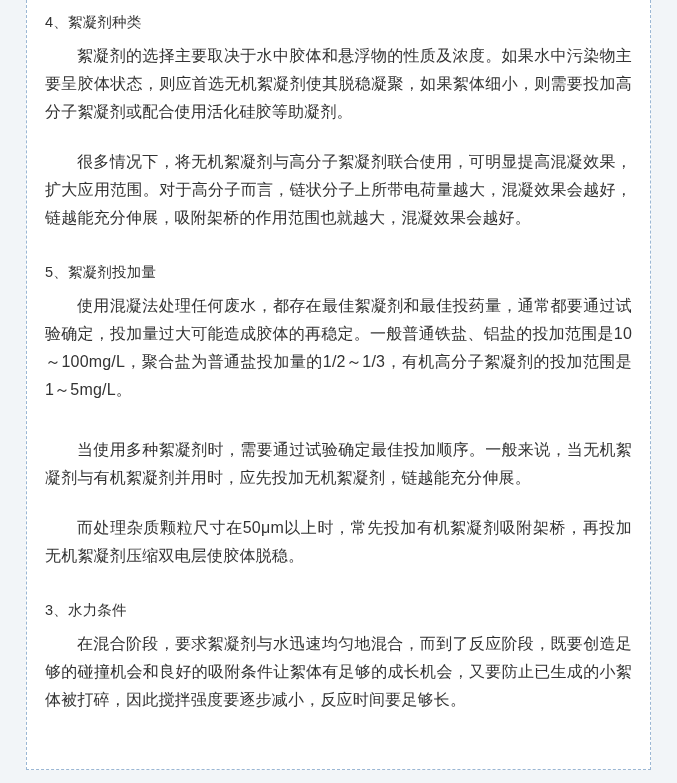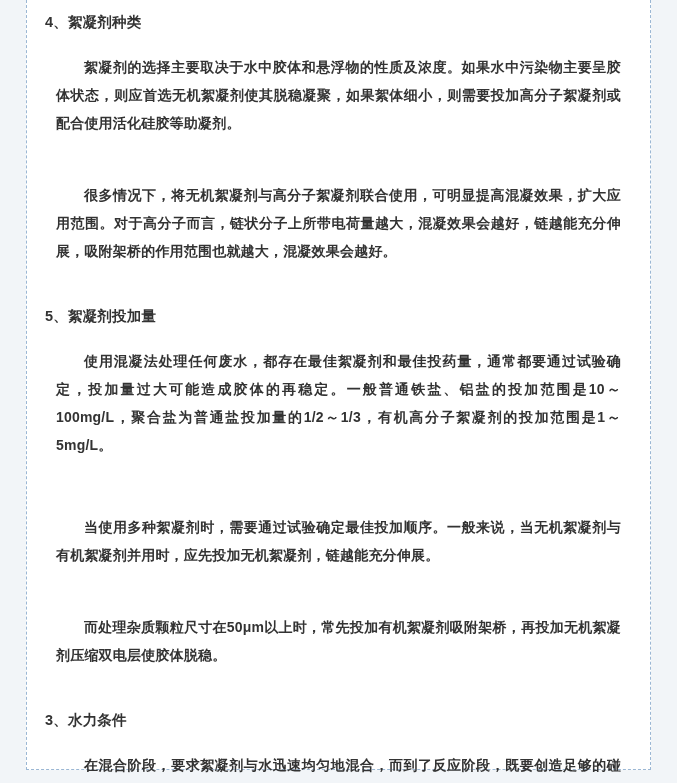--- a/index.html
+++ b/index.html
@@ -13,21 +13,20 @@
     font-family: "Liberation Sans", sans-serif;
     color: #333333;
     overflow: hidden;
   }
   #page {
     position: relative;
     width: 677px;
     height: 657px;
     background: #f2f5f8;
     box-sizing: border-box;
-    font-weight: bold;
   }
   #paper {
     position: absolute;
     left: 26px;
     top: 0px;
     width: 625px;
     height: 770px;
     background: #ffffff;
     border-left: 1px dashed #9bb7d4;
     border-right: 1px dashed #9bb7d4;
@@ -40,24 +39,24 @@
   }
   .heading {
     font-size: 14.5px;
     line-height: 28px;
     color: #333333;
     margin: 0;
     padding: 0;
     letter-spacing: 0.2px;
   }
   .para {
-    font-size: 14px;
+    font-size: 16px;
     line-height: 28px;
     color: #333333;
-    margin: 11px;
+    margin: 0;
     padding: 0;
     text-align: justify;
     text-justify: inter-ideograph;
     text-indent: 2em;
     letter-spacing: 0.2px;
   }
   .gap-sm { height: 6px; }
   .gap-md { height: 22px; }
   .gap-lg { height: 26px; }
   .top-pad { height: 8px; }

